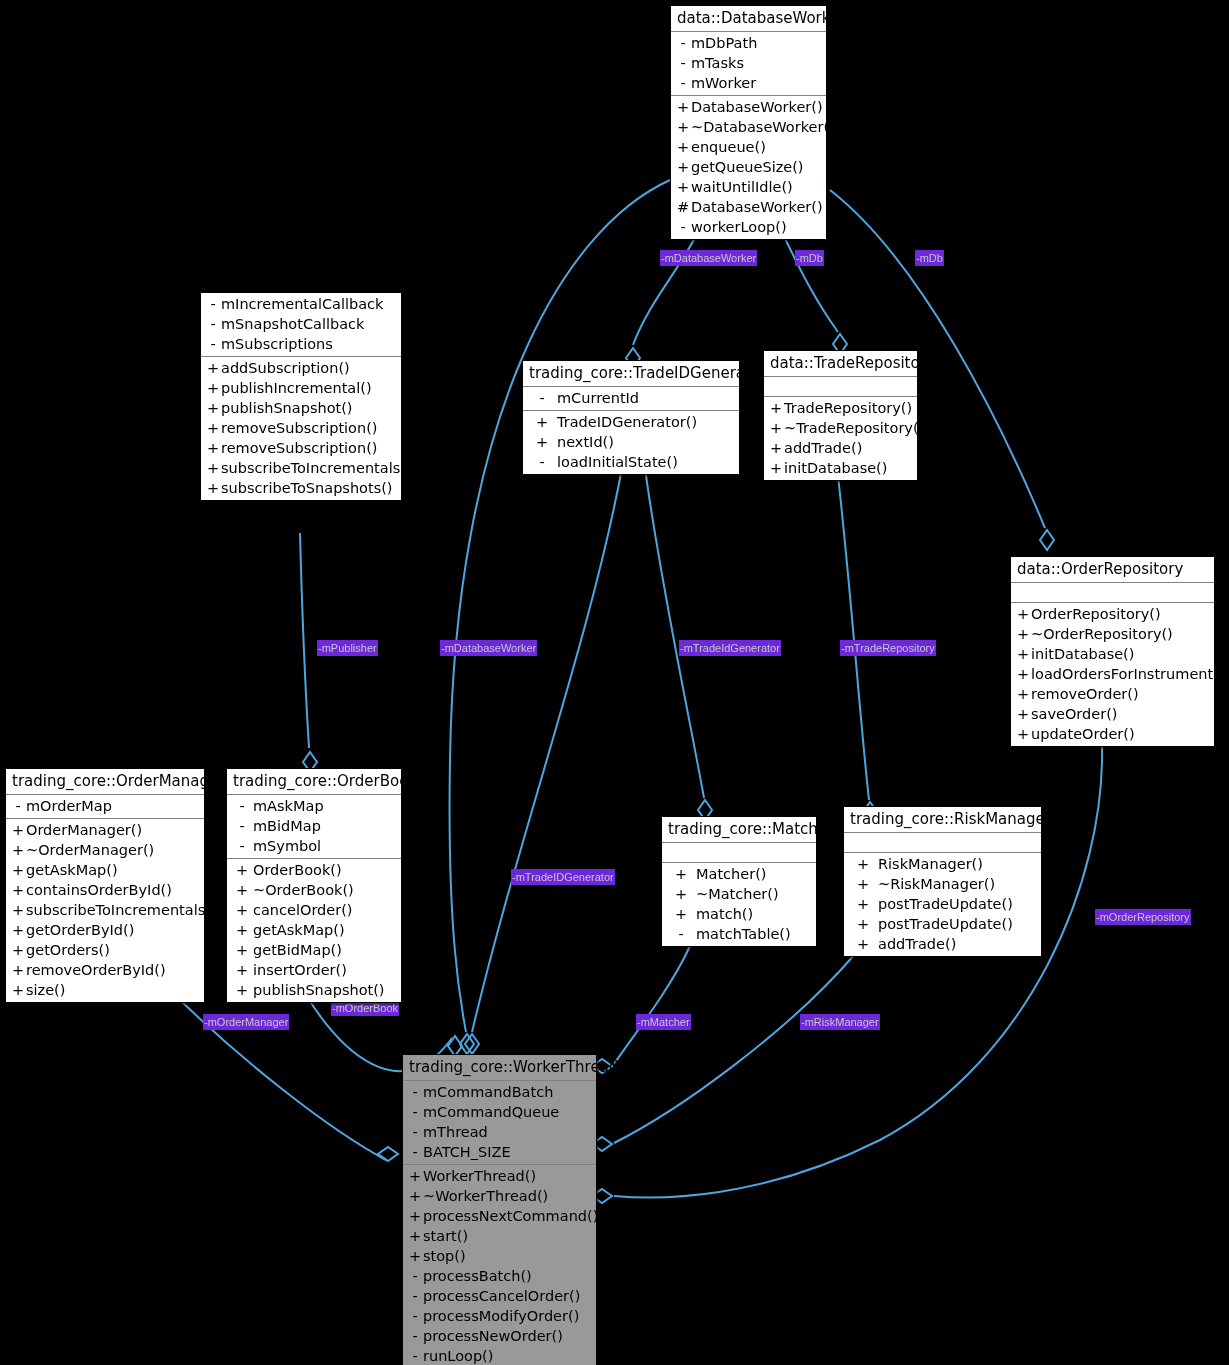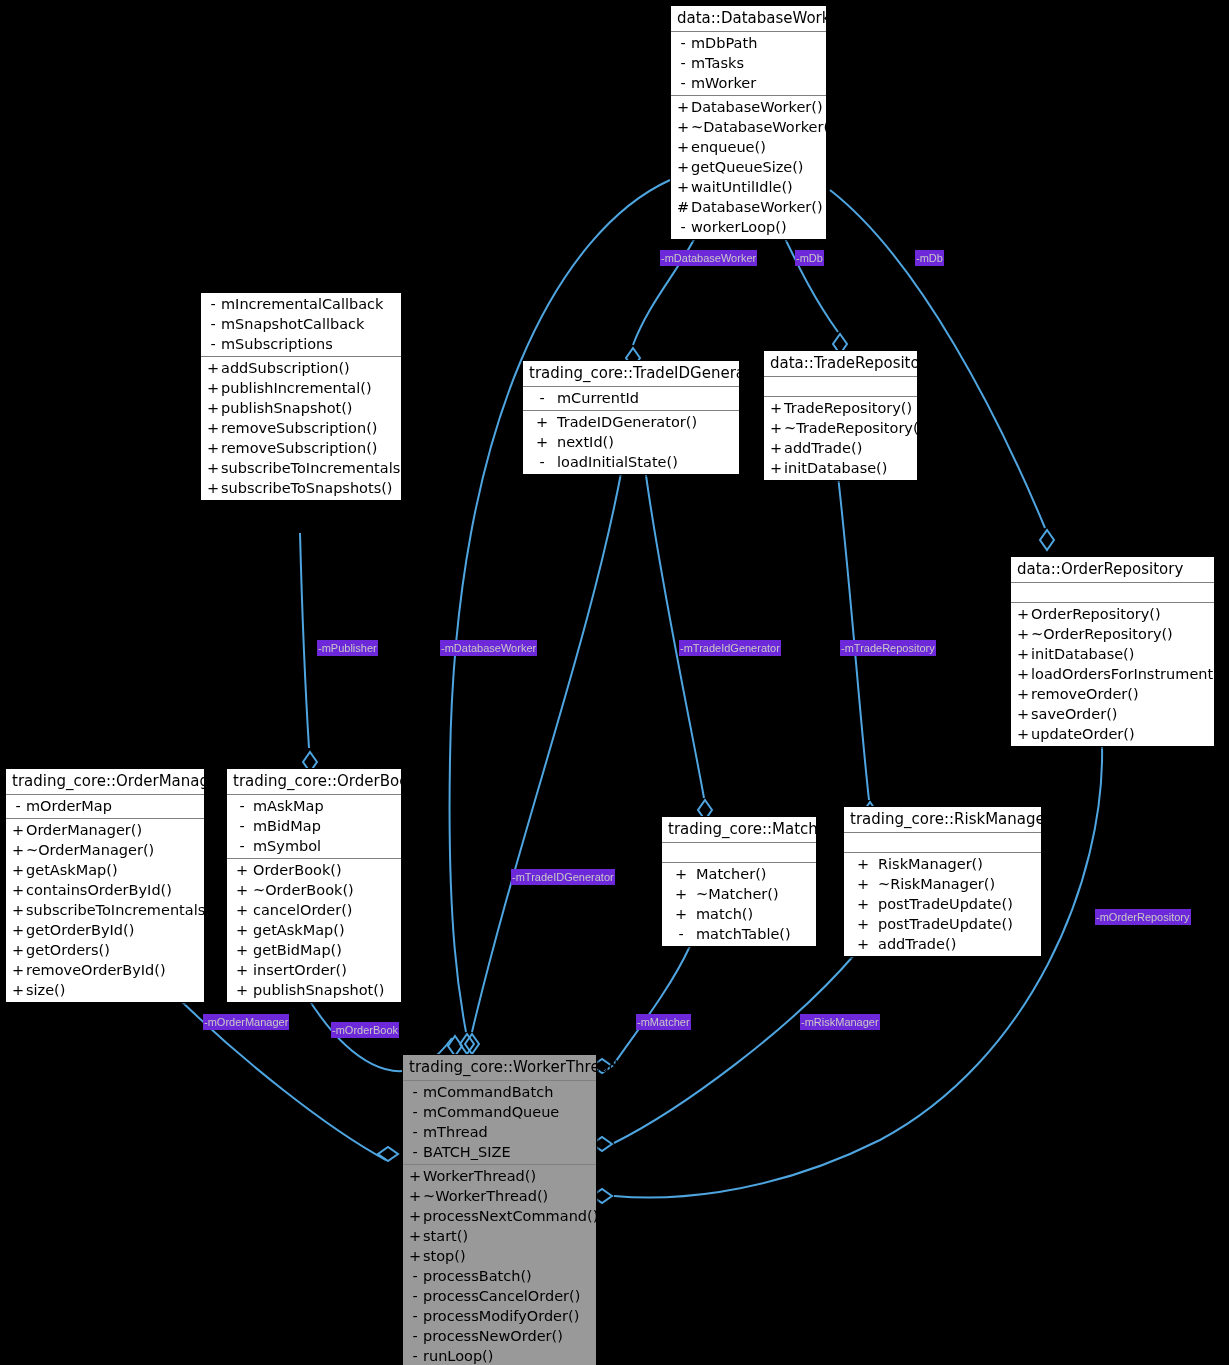--- a/index.html
+++ b/index.html
@@ -171,21 +171,21 @@
 
   <div class="edge-label" style="left:311px; top:640px;margin-left:6px;">-mPublisher</div>
   <div class="edge-label" style="left:440px; top:640px;">-mDatabaseWorker</div>
   <div class="edge-label" style="left:679px; top:640px;">-mTradeIdGenerator</div>
   <div class="edge-label" style="left:840px; top:640px;">-mTradeRepository</div>
 
   <div class="edge-label" style="left:511px; top:869px;">-mTradeIDGenerator</div>
   <div class="edge-label" style="left:1095px; top:869px;margin-top:40px;">-mOrderRepository</div>
 
   <div class="edge-label" style="left:203px; top:1014px;">-mOrderManager</div>
-  <div class="edge-label" style="left:331px; top:1022px;text-align:right;">-mOrderBook</div>
+  <div class="edge-label" style="left:331px; top:1000px;text-align:right;">-mOrderBook</div>
   <div class="edge-label" style="left:636px; top:1014px;">-mMatcher</div>
   <div class="edge-label" style="left:800px; top:1014px;">-mRiskManager</div>
 
   <div class="uml-class" style="left:670px; top:5px; width:157px;">
     <div class="uml-title">data::DatabaseWorker</div>
     <div class="uml-section">
       <div class="uml-row">
         <span class="uml-vis">-</span>
         <span class="uml-name">mDbPath</span>
       </div>

